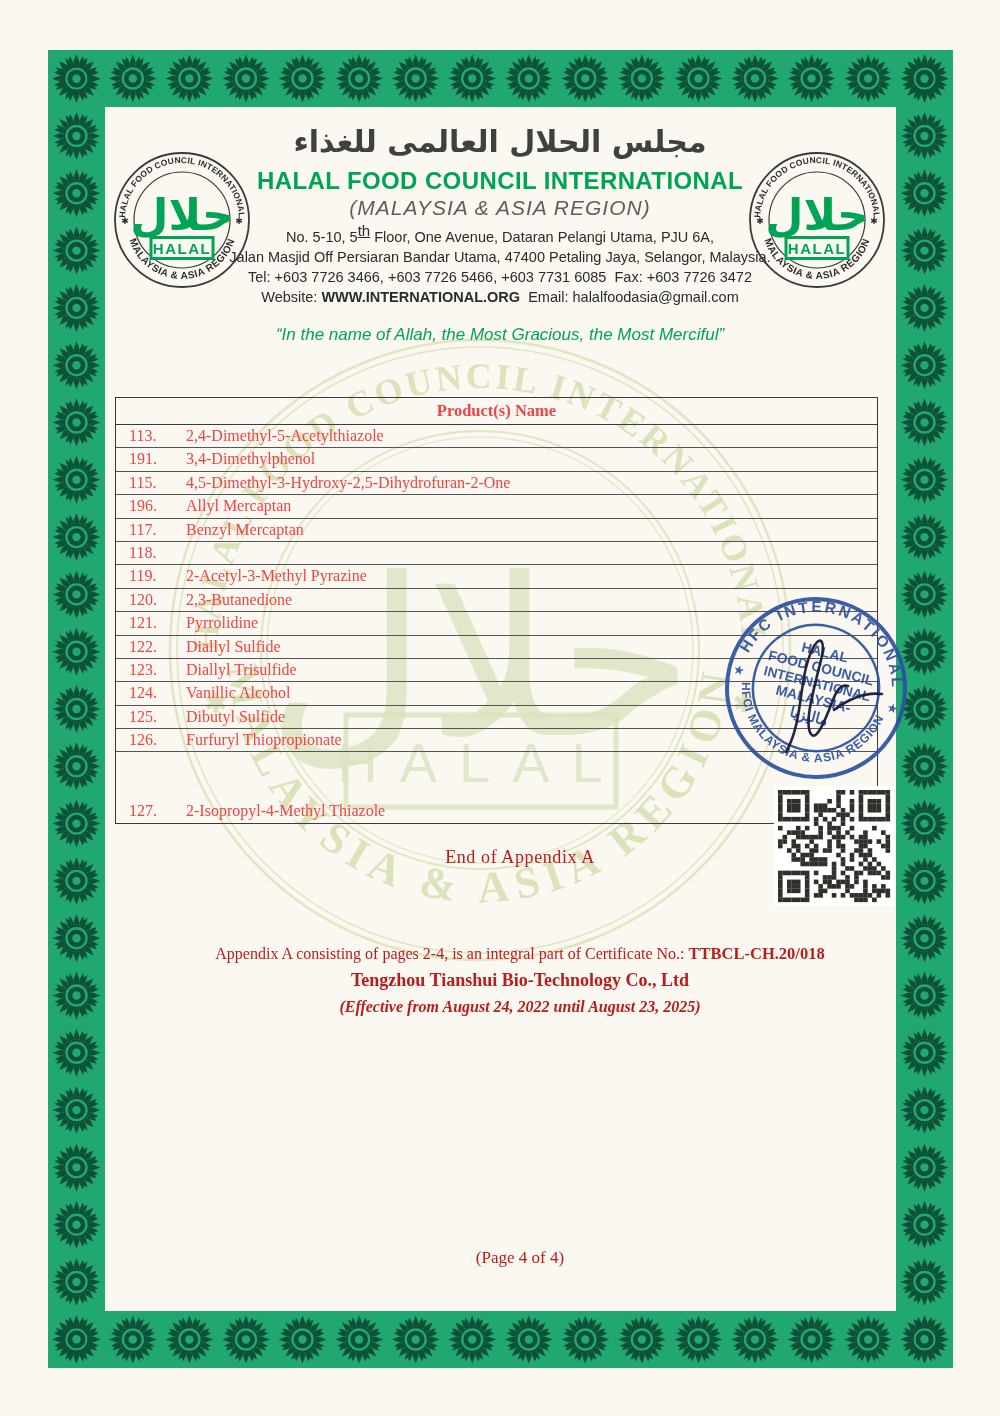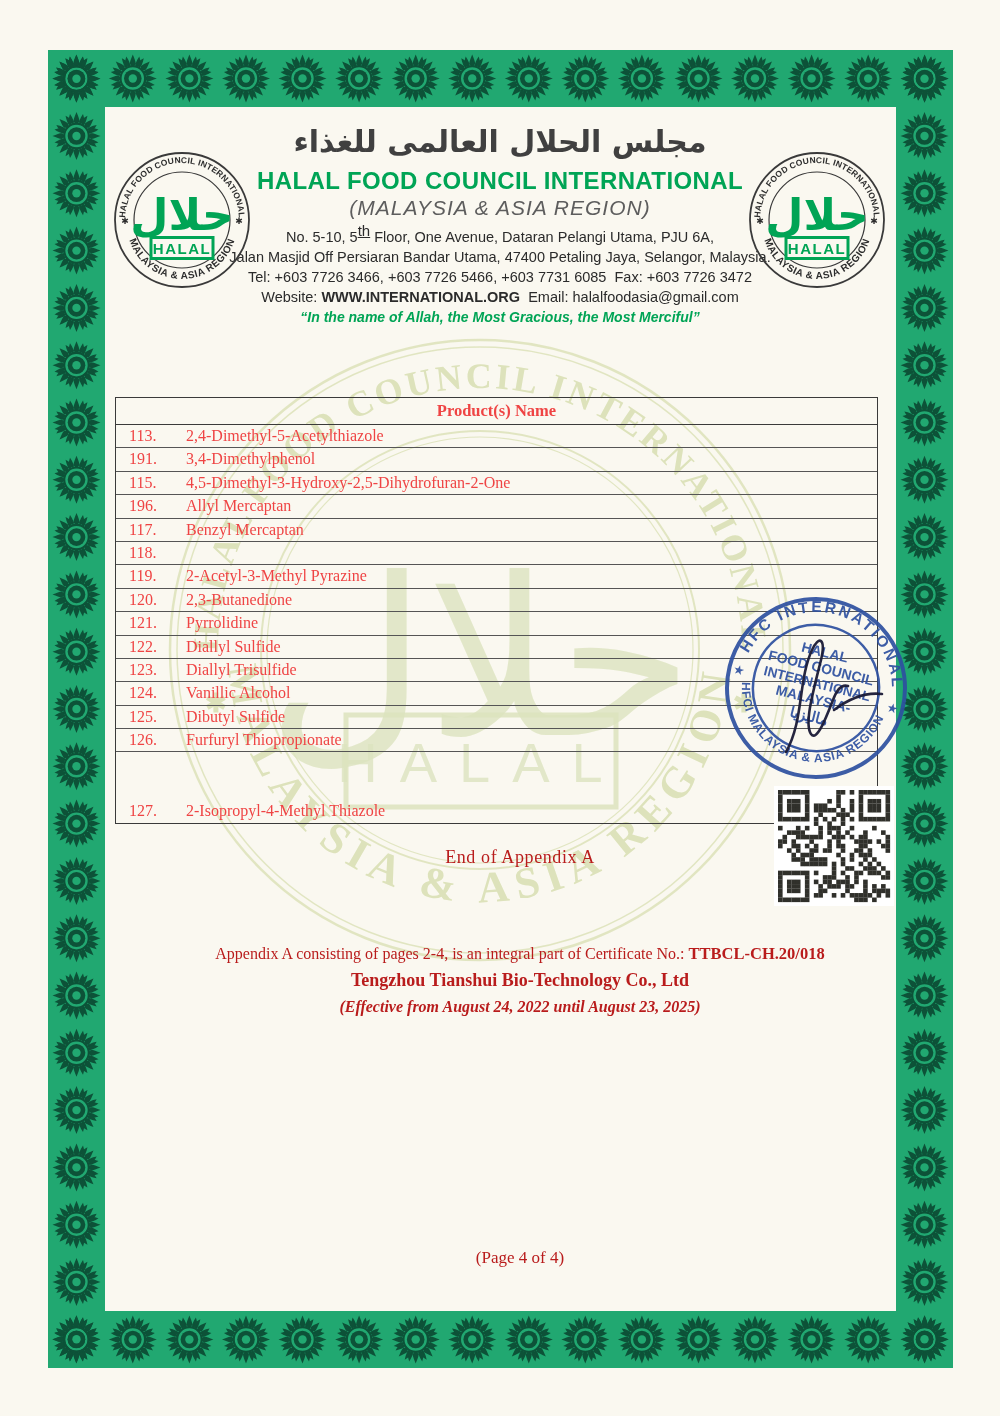--- a/index.html
+++ b/index.html
@@ -10,21 +10,21 @@
 
   
   .header{position:absolute;top:124px;left:0;width:100%;text-align:center;z-index:3;}
   .arabic-title{font-family:"DejaVu Sans",sans-serif;font-weight:bold;font-size:30px;color:#404040;
                 direction:rtl;line-height:36px;}
   .org-name{font-size:24px;font-weight:bold;color:var(--brand_green);letter-spacing:.4px;margin-top:7px;}
   .region-line{font-size:21px;font-style:italic;color:#5d5d5d;letter-spacing:1px;margin-top:1px;}
   .addr{font-size:14.5px;color:#2b2b2b;line-height:18px;margin-top:2px;white-space:pre;}
   .addr .sup{vertical-align:super;font-size:15px;text-decoration:underline;}
   .addr b{font-weight:bold;}
-  .bismillah{font-size:14px;font-style:italic;color:var(--brand_green);margin-top:3px;font-weight:bold;}
+  .bismillah{font-size:17px;font-style:italic;color:var(--brand_green);margin-top:19px;font-weight:normal;}
 
   
   .ptable{position:absolute;left:115px;top:397px;width:761px;border:1.5px solid #3a3a3a;z-index:2;
           font-family:"Liberation Serif",serif;color:#ef4444;background:transparent;}
   .t-header{height:26px;line-height:26px;text-align:center;font-weight:bold;font-size:16.5px;
             border-bottom:1.5px solid #3a3a3a;}
   .t-row{display:flex;height:22.4px;line-height:22.4px;border-bottom:1px solid #555;font-size:16px;}
   .t-row:last-child{border-bottom:none;margin-top:48px;}
   .t-no{width:57px;padding-left:13px;flex:none;}
   .t-name{flex:1;}

